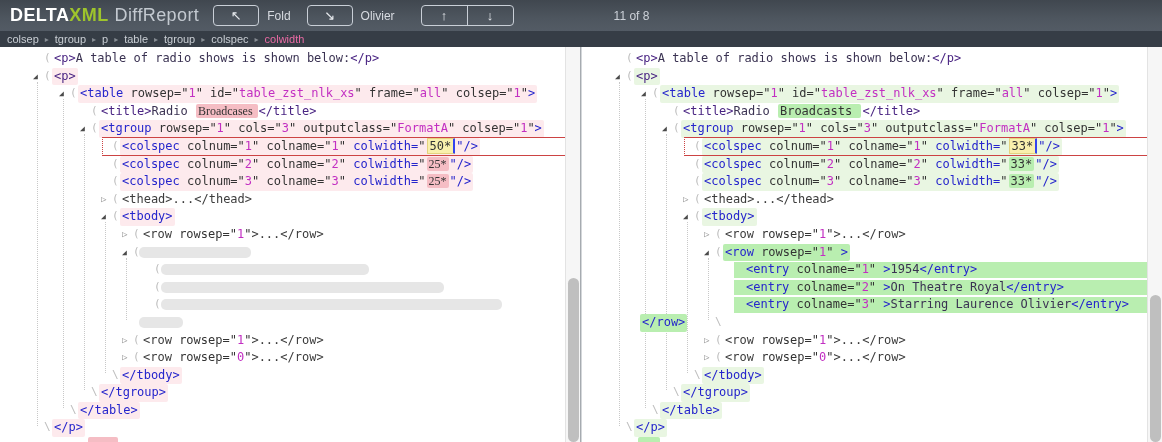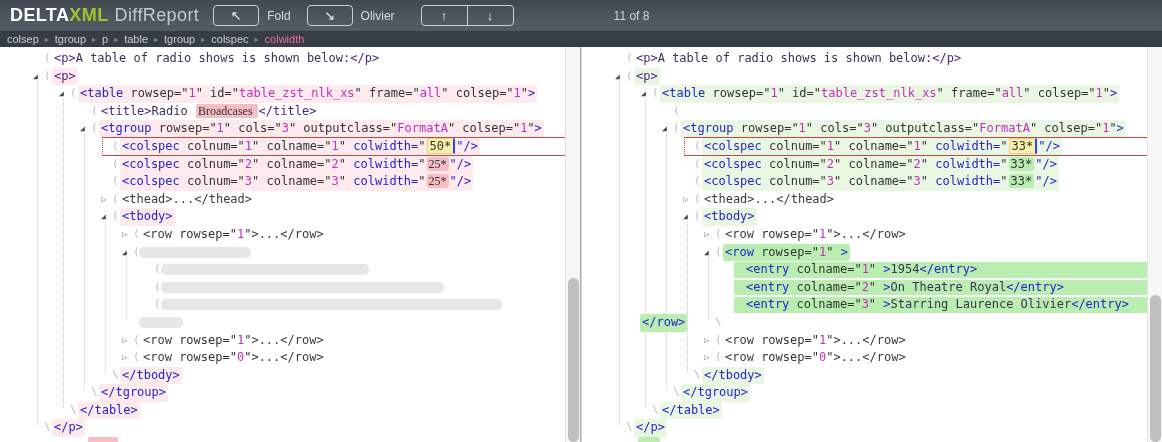--- a/index.html
+++ b/index.html
@@ -154,21 +154,21 @@
   <div class="panel right">
     <div class="panel-inner" id="panel-right">
         <div class="guide" style="left: 37px; top: 34.6px; height: 344px;"></div>
         <div class="guide" style="left: 63px; top: 52.2px; height: 308.8px;"></div>
         <div class="guide" style="left: 84px; top: 87.4px; height: 256px;"></div>
         <div class="guide" style="left: 105px; top: 175.4px; height: 150.4px;"></div>
         <div class="guide" style="left: 126px; top: 210.6px; height: 62.4px;"></div>
         <div class="line"><span class="paren" style="left: 44px;">(</span><span class="segwrap" style="margin-left: 52px;"><span class="tp">&lt;p&gt;</span><span class="tx">A table of radio shows is shown below:</span><span class="tp">&lt;/p&gt;</span></span></div>
         <div class="line"><span class="tri open" style="left: 33px;">◢</span><span class="paren" style="left: 44px;">(</span><span class="segwrap bg-add" style="margin-left: 52px;"><span class="tp">&lt;p&gt;</span></span></div>
         <div class="line"><span class="tri open" style="left: 59px;">◢</span><span class="paren" style="left: 70px;">(</span><span class="segwrap bg-add" style="margin-left: 78px;"><span class="tb">&lt;table</span><span class="at"> rowsep=</span><span class="q">"</span><span class="v">1</span><span class="q">"</span><span class="at"> id=</span><span class="q">"</span><span class="v">table_zst_nlk_xs</span><span class="q">"</span><span class="at"> frame=</span><span class="q">"</span><span class="v">all</span><span class="q">"</span><span class="at"> colsep=</span><span class="q">"</span><span class="v">1</span><span class="q">"</span><span class="tb">&gt;</span></span></div>
-        <div class="line"><span class="paren" style="left: 91px;">(</span></div>
+        <div class="line"><span class="paren" style="left: 91px;">(</span><span class="segwrap" style="margin-left: 99px;"><span class="tp">&lt;title&gt;</span><span class="tx">Radio </span><span class="ca">Broadcasts </span><span class="tp">&lt;/title&gt;</span></span></div>
         <div class="line"><span class="tri open" style="left: 80px;">◢</span><span class="paren" style="left: 91px;">(</span><span class="segwrap bg-add" style="margin-left: 99px;"><span class="tb">&lt;tgroup</span><span class="at"> rowsep=</span><span class="q">"</span><span class="v">1</span><span class="q">"</span><span class="at"> cols=</span><span class="q">"</span><span class="v">3</span><span class="q">"</span><span class="at"> outputclass=</span><span class="q">"</span><span class="v">FormatA</span><span class="q">"</span><span class="at"> colsep=</span><span class="q">"</span><span class="v">1</span><span class="q">"</span><span class="tb">&gt;</span></span></div>
         <div class="line"><span class="paren" style="left: 112px;">(</span><span class="segwrap bg-add" style="margin-left: 120px;"><span class="tb">&lt;colspec</span><span class="at"> colnum=</span><span class="q">"</span><span class="v">1</span><span class="q">"</span><span class="at"> colname=</span><span class="q">"</span><span class="v">1</span><span class="q">"</span><span class="ab"> colwidth=</span><span class="q">"</span><span class="cs">33*</span><span class="tb">"/&gt;</span></span></div>
         <div class="line"><span class="paren" style="left: 112px;">(</span><span class="segwrap bg-add" style="margin-left: 120px;"><span class="tb">&lt;colspec</span><span class="at"> colnum=</span><span class="q">"</span><span class="v">2</span><span class="q">"</span><span class="at"> colname=</span><span class="q">"</span><span class="v">2</span><span class="q">"</span><span class="ab"> colwidth=</span><span class="q">"</span><span class="ca">33*</span><span class="tb">"/&gt;</span></span></div>
         <div class="line"><span class="paren" style="left: 112px;">(</span><span class="segwrap bg-add" style="margin-left: 120px;"><span class="tb">&lt;colspec</span><span class="at"> colnum=</span><span class="q">"</span><span class="v">3</span><span class="q">"</span><span class="at"> colname=</span><span class="q">"</span><span class="v">3</span><span class="q">"</span><span class="ab"> colwidth=</span><span class="q">"</span><span class="ca">33*</span><span class="tb">"/&gt;</span></span></div>
         <div class="line"><span class="tri closed" style="left: 101px;">▷</span><span class="paren" style="left: 112px;">(</span><span class="segwrap" style="margin-left: 120px;"><span class="tg">&lt;thead&gt;...&lt;/thead&gt;</span></span></div>
         <div class="line"><span class="tri open" style="left: 101px;">◢</span><span class="paren" style="left: 112px;">(</span><span class="segwrap bg-add" style="margin-left: 120px;"><span class="tb">&lt;tbody&gt;</span></span></div>
         <div class="line"><span class="tri closed" style="left: 122px;">▷</span><span class="paren" style="left: 133px;">(</span><span class="segwrap" style="margin-left: 141px;"><span class="tg">&lt;row</span><span class="at"> rowsep=</span><span class="q">"</span><span class="v">1</span><span class="q">"</span><span class="tg">&gt;...&lt;/row&gt;</span></span></div>
         <div class="line"><span class="tri open" style="left: 122px;">◢</span><span class="paren" style="left: 133px;">(</span><span class="segwrap bg-adds" style="margin-left: 141px;"><span class="tb">&lt;row</span><span class="at"> rowsep=</span><span class="q">"</span><span class="v">1</span><span class="q">"</span><span class="tb"> &gt;</span></span></div>
         <div class="line"><span class="paren" style="left: 154px;">(</span><div class="fullbg"></div><span class="segwrap bg-addf" style="margin-left: 162px;"><span class="tb">&lt;entry</span><span class="at"> colname=</span><span class="q">"</span><span class="v">1</span><span class="q">"</span><span class="tb"> &gt;</span><span class="tx">1954</span><span class="tb">&lt;/entry&gt;</span></span></div>
         <div class="line"><span class="paren" style="left: 154px;">(</span><div class="fullbg"></div><span class="segwrap bg-addf" style="margin-left: 162px;"><span class="tb">&lt;entry</span><span class="at"> colname=</span><span class="q">"</span><span class="v">2</span><span class="q">"</span><span class="tb"> &gt;</span><span class="tx">On Theatre Royal</span><span class="tb">&lt;/entry&gt;</span></span></div>

